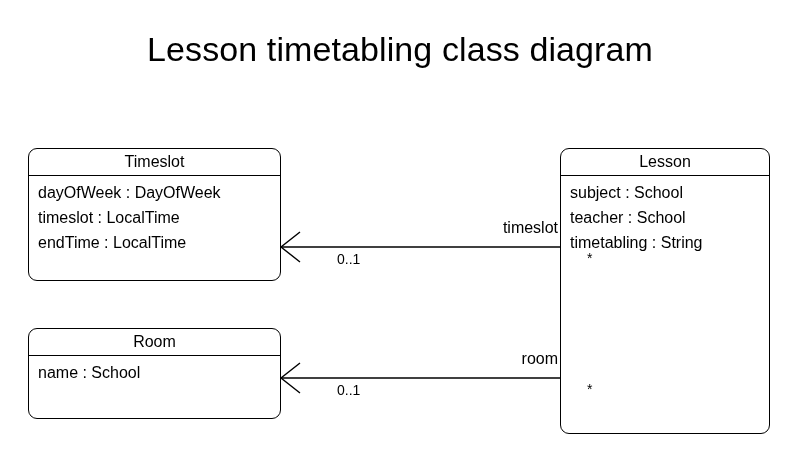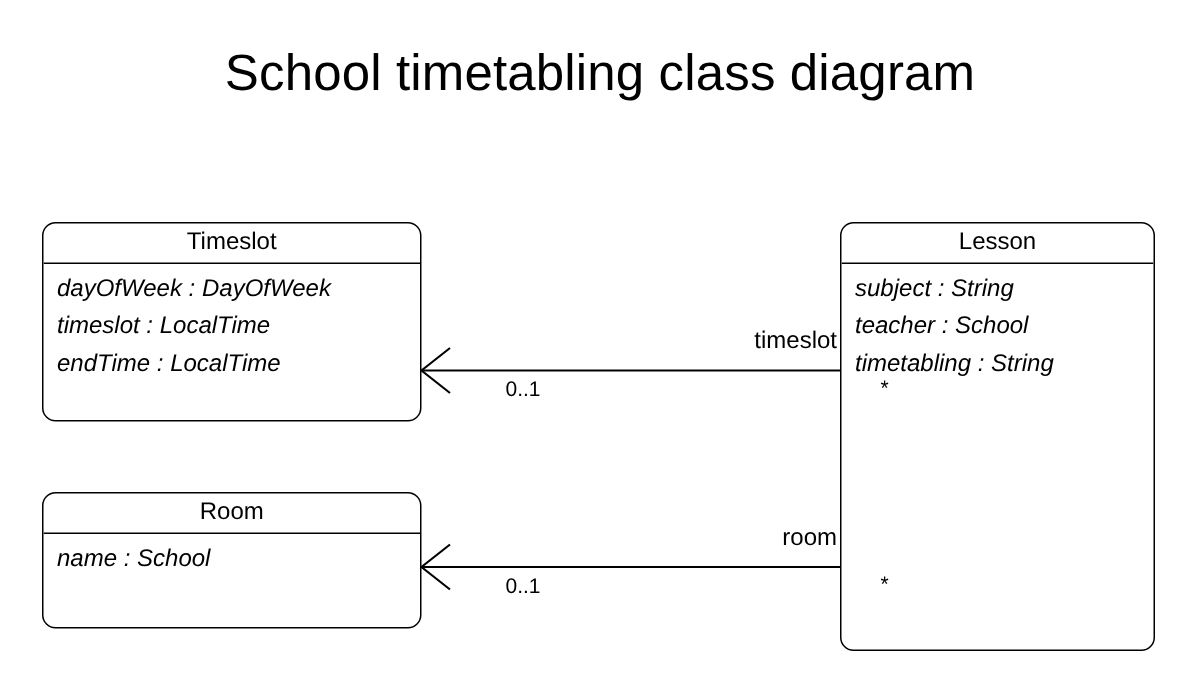--- a/index.html
+++ b/index.html
@@ -50,21 +50,20 @@
     height: 27px;
     line-height: 25px;
     text-align: center;
     font-size: 16px;
     border-bottom: 1.6px solid #000000;
     white-space: nowrap;
   }
   .uml-attributes {
     box-sizing: border-box;
     padding: 4px 0 0 9px;
-    font-style: italic;
   }
   .uml-attribute {
     font-size: 16px;
     line-height: 25px;
     white-space: nowrap;
     text-align: left;
   }
 
   #class-timeslot { left: 28px;  top: 148px; width: 253px; height: 133px; }
   #class-room     { left: 28px;  top: 328px; width: 253px; height: 91px;  }
@@ -113,21 +112,21 @@
 
   #label-room       { left: 398px; top: 350px; width: 160px; }
   #mult-room-src    { left: 544px; top: 381px; }
   #mult-room-tgt    { left: 294px; top: 382px; }
 </style>
 </head>
 <body>
 
 <div id="diagram-root">
 
-  <div id="diagram-title">School timetabling class diagram</div>
+  <div id="diagram-title">Lesson timetabling class diagram</div>
 
   <svg id="association-layer" width="800" height="450" viewBox="0 0 800 450">
 
     <line class="assoc-line" x1="560" y1="247" x2="282" y2="247"></line>
     <polyline class="assoc-arrowhead" points="300,232 281,247 300,262"></polyline>
 
     <line class="assoc-line" x1="560" y1="378" x2="282" y2="378"></line>
     <polyline class="assoc-arrowhead" points="300,363 281,378 300,393"></polyline>
   </svg>
 
@@ -143,21 +142,21 @@
   <div class="uml-class" id="class-room">
     <div class="uml-class-name">Room</div>
     <div class="uml-attributes">
       <div class="uml-attribute">name : School</div>
     </div>
   </div>
 
   <div class="uml-class" id="class-lesson">
     <div class="uml-class-name">Lesson</div>
     <div class="uml-attributes">
-      <div class="uml-attribute">subject : String</div>
+      <div class="uml-attribute">subject : School</div>
       <div class="uml-attribute">teacher : School</div>
       <div class="uml-attribute">timetabling : String</div>
     </div>
   </div>
 
   <div class="assoc-label" id="label-timeslot">timeslot</div>
   <div class="assoc-mult" id="mult-timeslot-src">*</div>
   <div class="assoc-mult" id="mult-timeslot-tgt">0..1</div>
 
   <div class="assoc-label" id="label-room">room</div>

